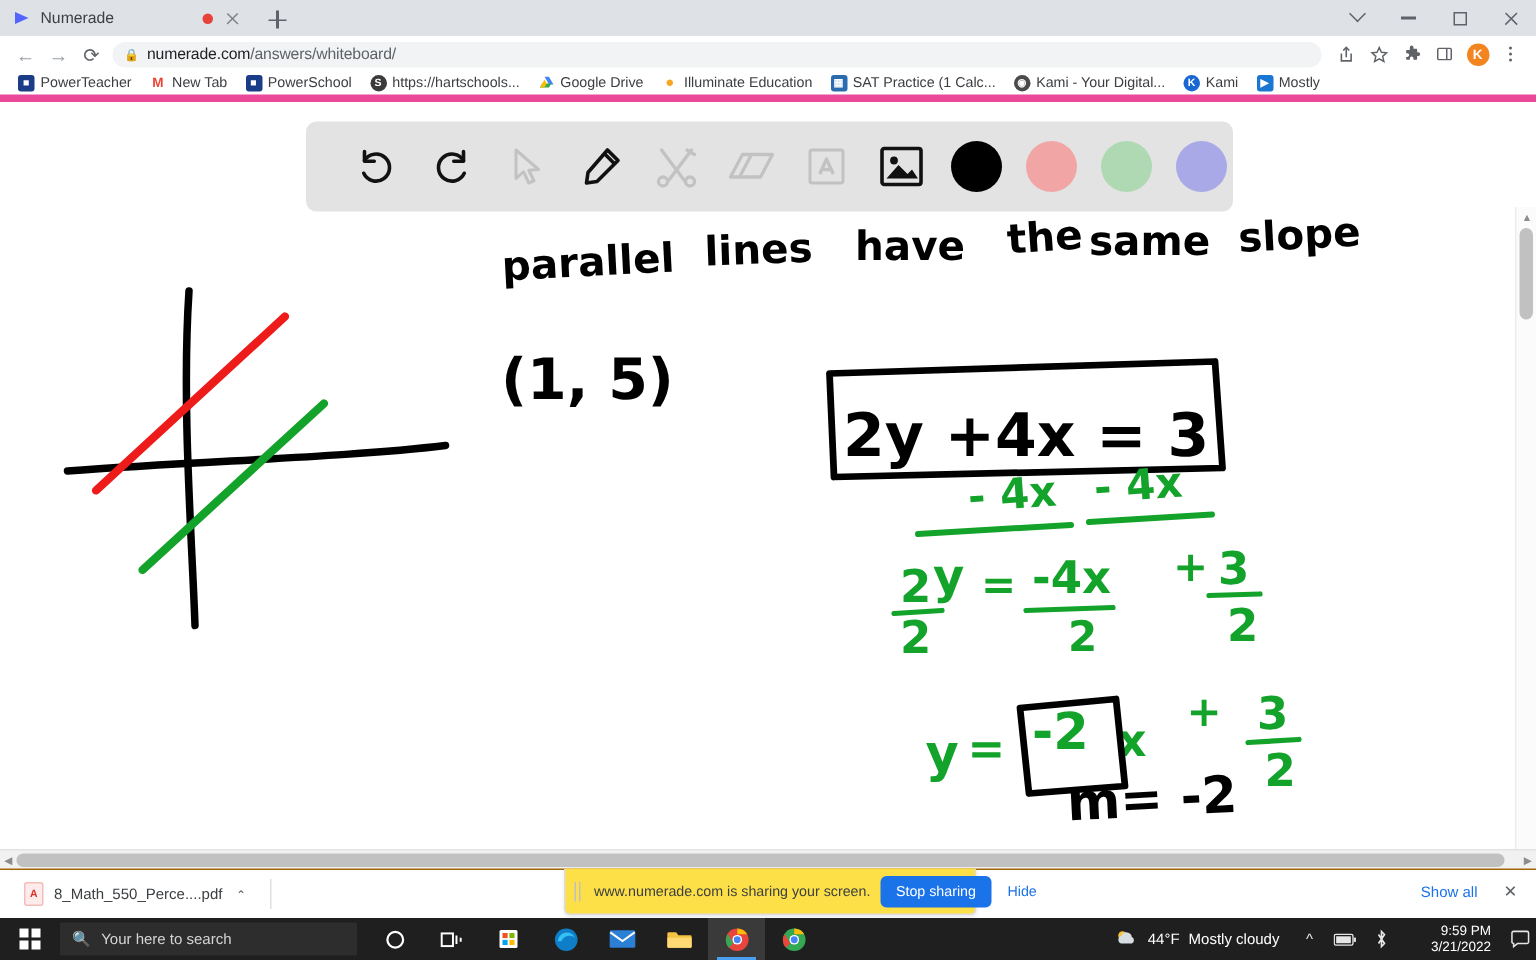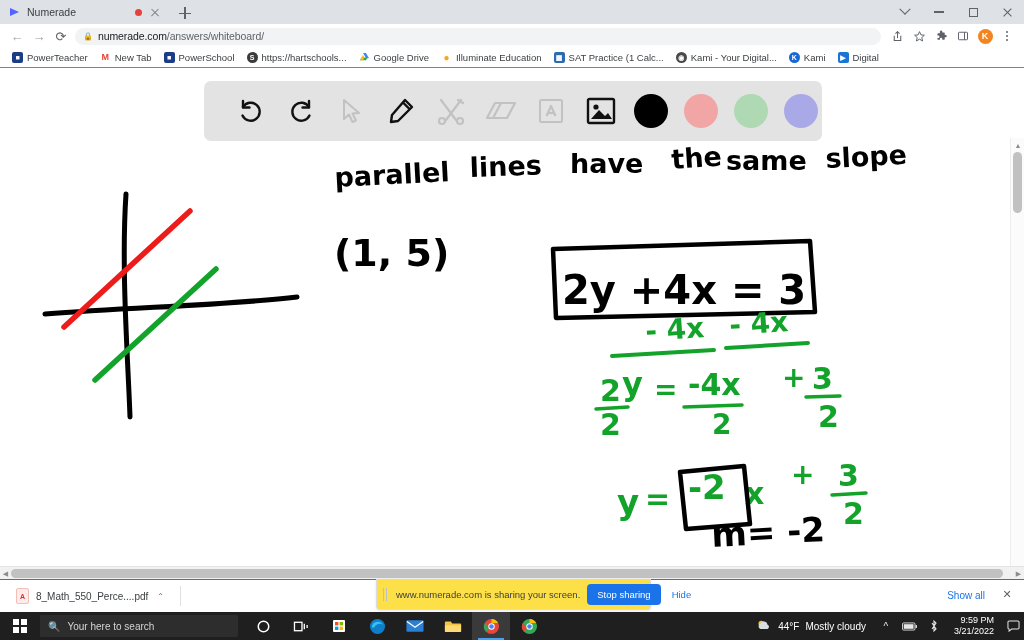--- a/index.html
+++ b/index.html
@@ -109,21 +109,21 @@
     background: #f2851f; color: #fff; font-size: 9px; font-weight: bold;
     display: flex; align-items: center; justify-content: center;
   }
   .kebab { display: flex; flex-direction: column; gap: 1.6px; align-items: center; }
   .kebab i { width: 2.4px; height: 2.4px; border-radius: 50%; background: #5f6368; display: block; }
 
   
   .bookmarks {
     position: absolute; left: 0; top: 48px; width: 1024px; height: 20px;
     background: #ffffff; display: flex; align-items: center;
-    padding: 0 6px; gap: 0; border-bottom: 1px solid #ec4899;
+    padding: 0 6px; gap: 0; border-bottom: 5px solid #ec4899;
   }
   .bm {
     display: flex; align-items: center; gap: 4px;
     padding: 0 6px; height: 18px; font-size: 9.5px; color: #3c4043;
     white-space: nowrap; border-radius: 3px;
   }
   .bm .bmi {
     width: 11px; height: 11px; flex: 0 0 11px; border-radius: 2px;
     display: flex; align-items: center; justify-content: center;
     font-size: 7px; color: #fff; font-weight: bold; line-height: 1;
@@ -261,21 +261,21 @@
     display: flex; align-items: center; gap: 6px; padding: 0 8px;
     font-size: 10px; color: #ffffff; white-space: nowrap; text-align: center;
   }
   .trayicon {
     width: 24px; height: 28px; display:flex; align-items:center;
     justify-content:center; color: #e6e6e6; font-size: 10px;
   }
   .clock {
     display: flex; flex-direction: column; align-items: flex-end;
     justify-content: center; height: 28px; padding: 0 8px;
-    font-size: 9px; color: #ffffff; line-height: 1.2;
+    font-size: 9px; color: #ffffff; line-height: 1.2; margin-left: 13px;
   }
   .notifbtn {
     width: 22px; height: 28px; display:flex; align-items:center;
     justify-content:center; color:#e6e6e6;
   }
 </style>
 </head>
 <body>
 
 <div id="app">
@@ -391,21 +391,21 @@
     <div class="bm">
       <span class="bmi" style="background:#4a4a4a;border-radius:50%">◉</span>
       <span>Kami - Your Digital...</span>
     </div>
     <div class="bm">
       <span class="bmi" style="background:#1967d2;border-radius:50%">K</span>
       <span>Kami</span>
     </div>
     <div class="bm">
       <span class="bmi" style="background:#1976d2">▶</span>
-      <span>Digital</span>
+      <span>Mostly</span>
     </div>
   </div>
 
   <div class="viewport">
     <div class="board">
 
       <svg width="1010" height="497" viewBox="0 0 1010 497" style="position:absolute;left:0;top:0">
         <g fill="none" stroke="#000" stroke-width="5" stroke-linecap="round" stroke-linejoin="round">
 
           <path d="M45 245 C 140 238, 230 236, 297 228"></path>

